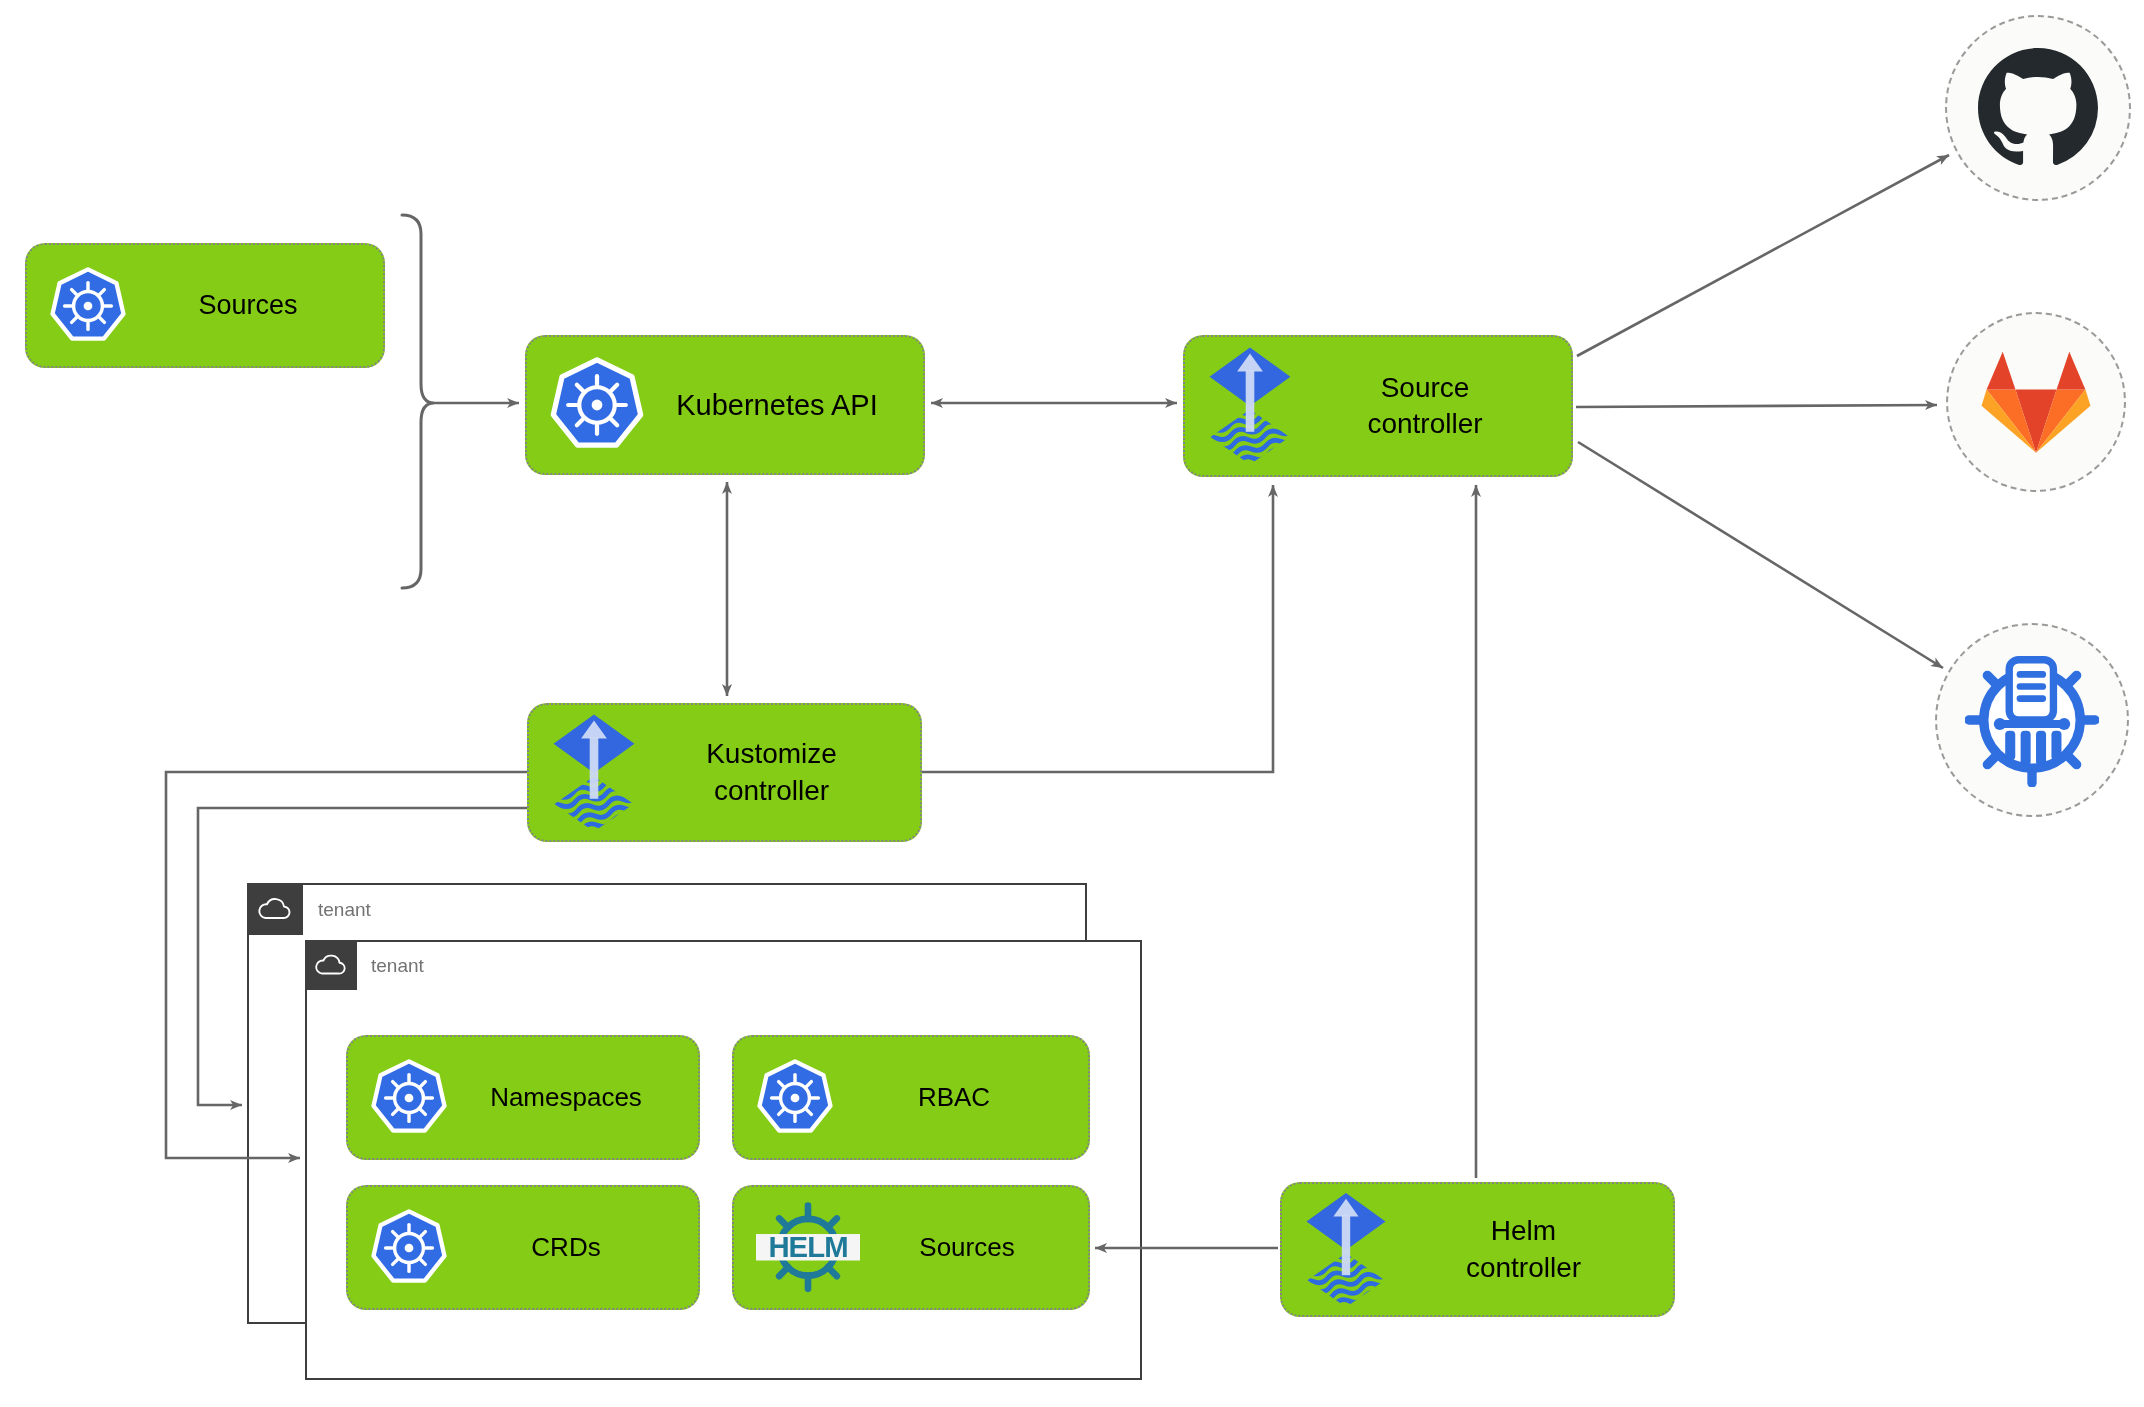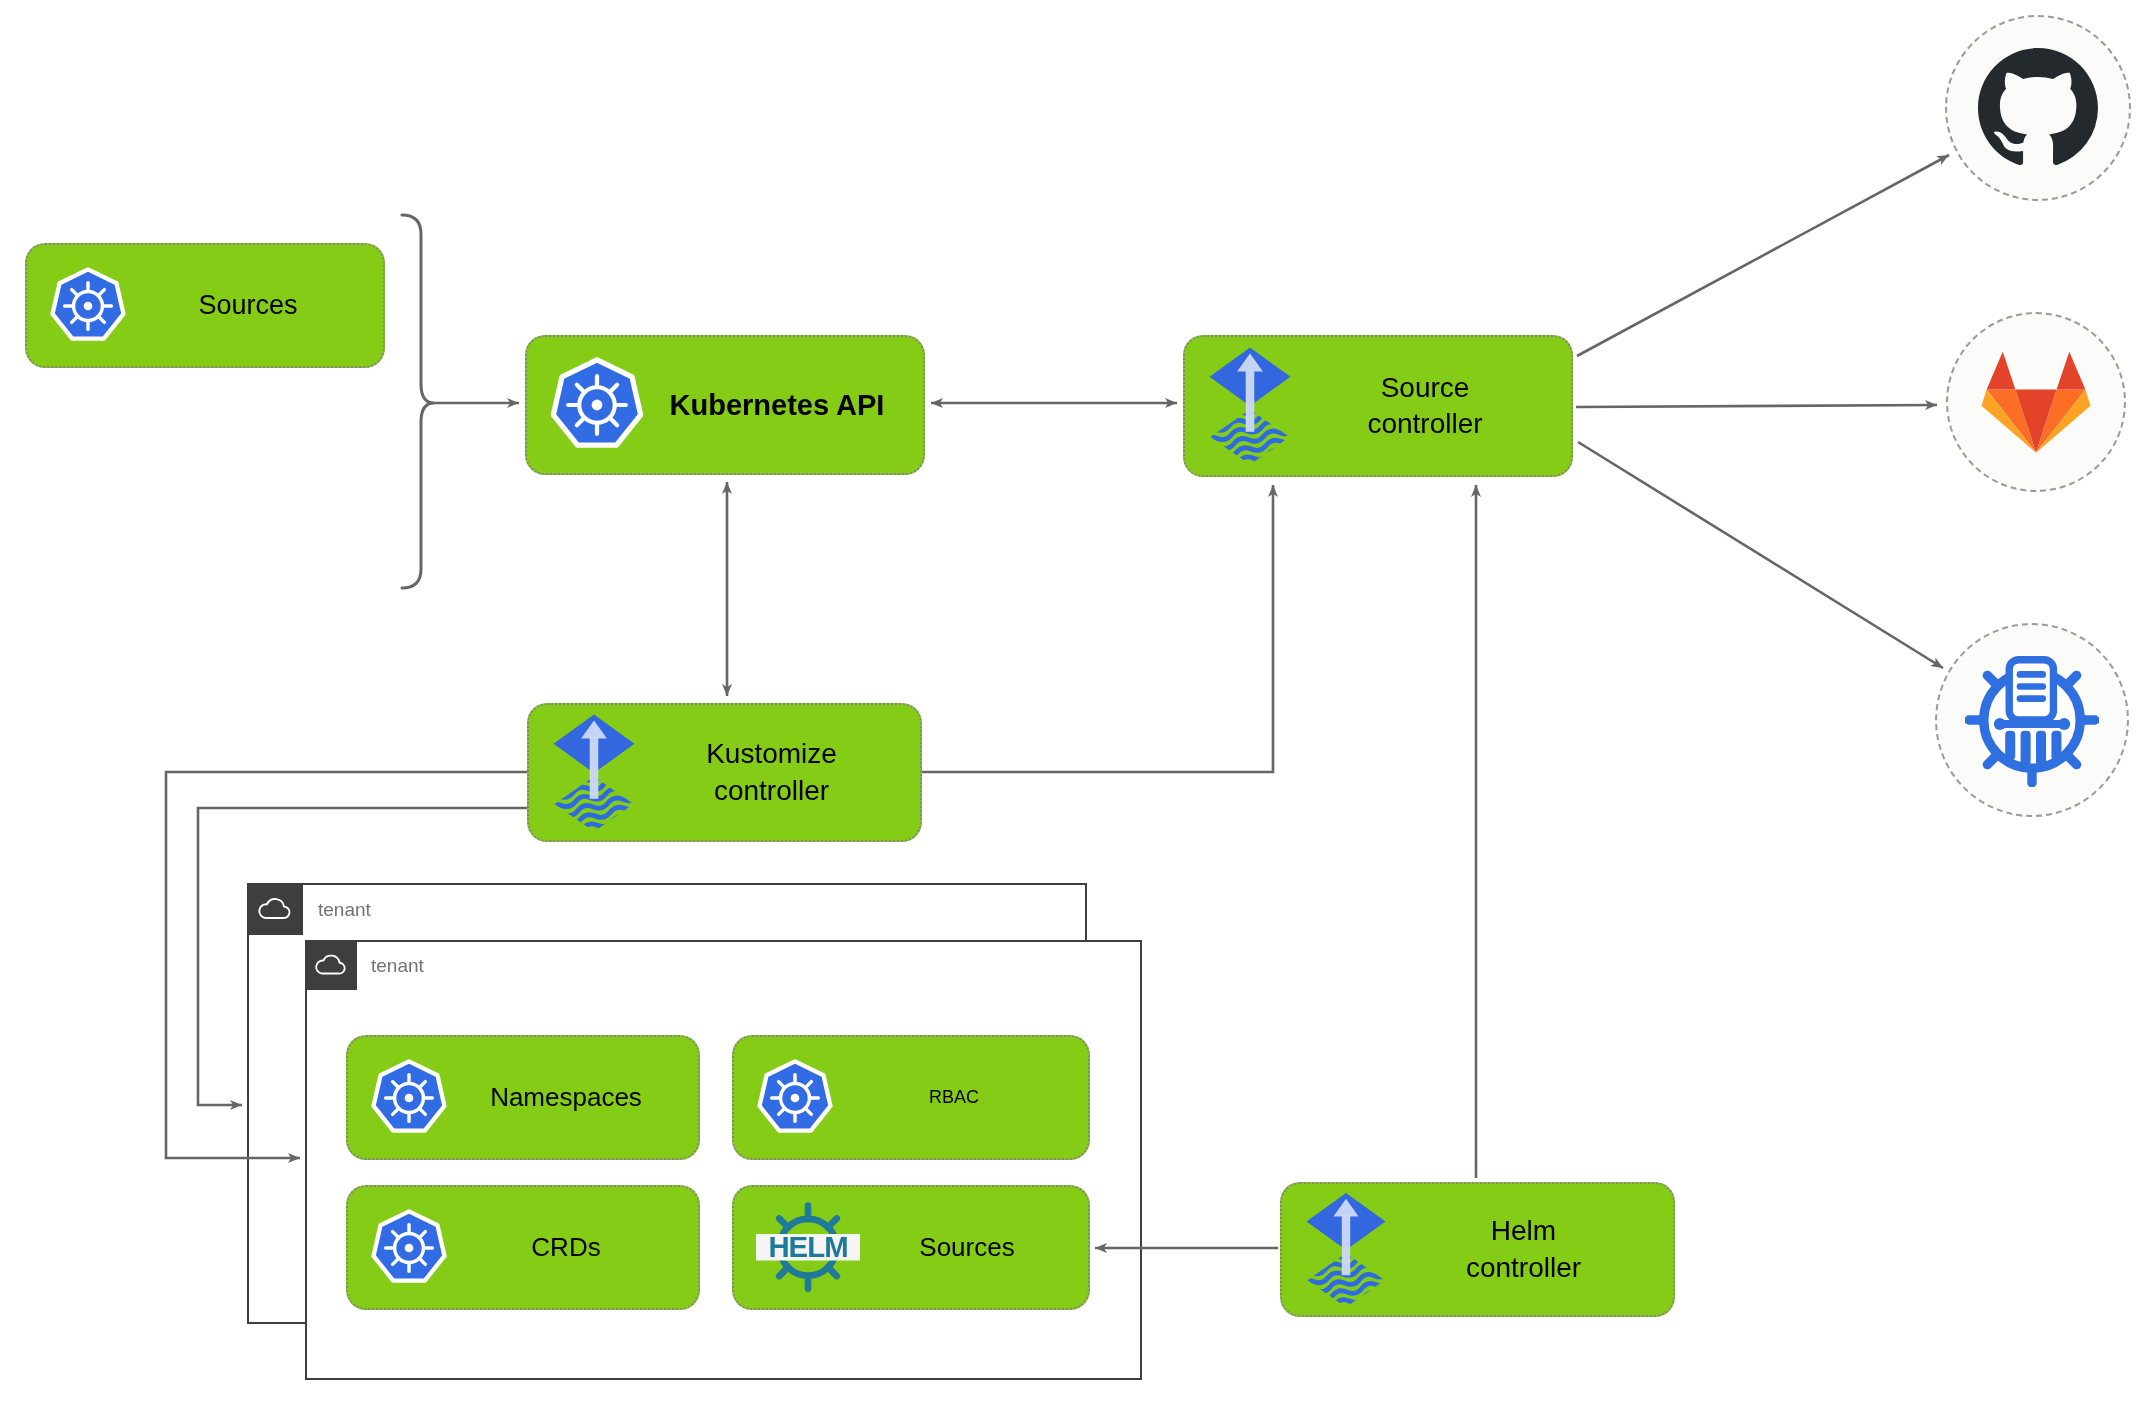--- a/index.html
+++ b/index.html
@@ -71,21 +71,21 @@
             <line x1="50" y1="50" x2="29" y2="29"></line>
     </g>
     <circle cx="50" cy="50" r="18.5" fill="#326ce5" stroke="#ffffff" stroke-width="4.4"></circle>
     <circle cx="50" cy="50" r="5.6" fill="#ffffff"></circle>
   </svg>
       </span>
     <span class="lbl">Sources</span>
   </div>
 
 
-  <div class="node" style="left:525px;top:335px;width:400px;height:140px;font-size:29px;font-weight:bold;">
+  <div class="node" style="left:525px;top:335px;width:400px;height:140px;font-size:29px;">
     <span class="icon-wrap" style="width:96px;height:96px;">
         <svg viewBox="0 0 100 100" width="100%" height="100%">
     <polygon points="50,3 86.5,20.8 95.5,60.2 70.3,91.8 29.7,91.8 4.5,60.2 13.5,20.8" fill="#326ce5" stroke="#ffffff" stroke-width="5.5" stroke-linejoin="round"></polygon>
     <g stroke="#ffffff" stroke-width="4.4" stroke-linecap="round">
       <line x1="50" y1="50" x2="50" y2="20"></line>
             <line x1="50" y1="50" x2="71" y2="29"></line>
       <line x1="50" y1="50" x2="80" y2="50"></line>
             <line x1="50" y1="50" x2="71" y2="71"></line>
       <line x1="50" y1="50" x2="50" y2="80"></line>
             <line x1="50" y1="50" x2="29" y2="71"></line>
@@ -200,21 +200,21 @@
       <line x1="50" y1="50" x2="20" y2="50"></line>
             <line x1="50" y1="50" x2="29" y2="29"></line>
     </g>
     <circle cx="50" cy="50" r="18.5" fill="#326ce5" stroke="#ffffff" stroke-width="4.4"></circle>
     <circle cx="50" cy="50" r="5.6" fill="#ffffff"></circle>
   </svg>
       </span>
     <span class="lbl">Namespaces</span>
   </div>
 
-  <div class="node" style="left:732px;top:1035px;width:358px;height:125px;font-size:18px;">
+  <div class="node" style="left:732px;top:1035px;width:358px;height:125px;font-size:26px;">
     <span class="icon-wrap" style="width:78px;height:78px;">
         <svg viewBox="0 0 100 100" width="100%" height="100%">
     <polygon points="50,3 86.5,20.8 95.5,60.2 70.3,91.8 29.7,91.8 4.5,60.2 13.5,20.8" fill="#326ce5" stroke="#ffffff" stroke-width="5.5" stroke-linejoin="round"></polygon>
     <g stroke="#ffffff" stroke-width="4.4" stroke-linecap="round">
       <line x1="50" y1="50" x2="50" y2="20"></line>
             <line x1="50" y1="50" x2="71" y2="29"></line>
       <line x1="50" y1="50" x2="80" y2="50"></line>
             <line x1="50" y1="50" x2="71" y2="71"></line>
       <line x1="50" y1="50" x2="50" y2="80"></line>
             <line x1="50" y1="50" x2="29" y2="71"></line>

